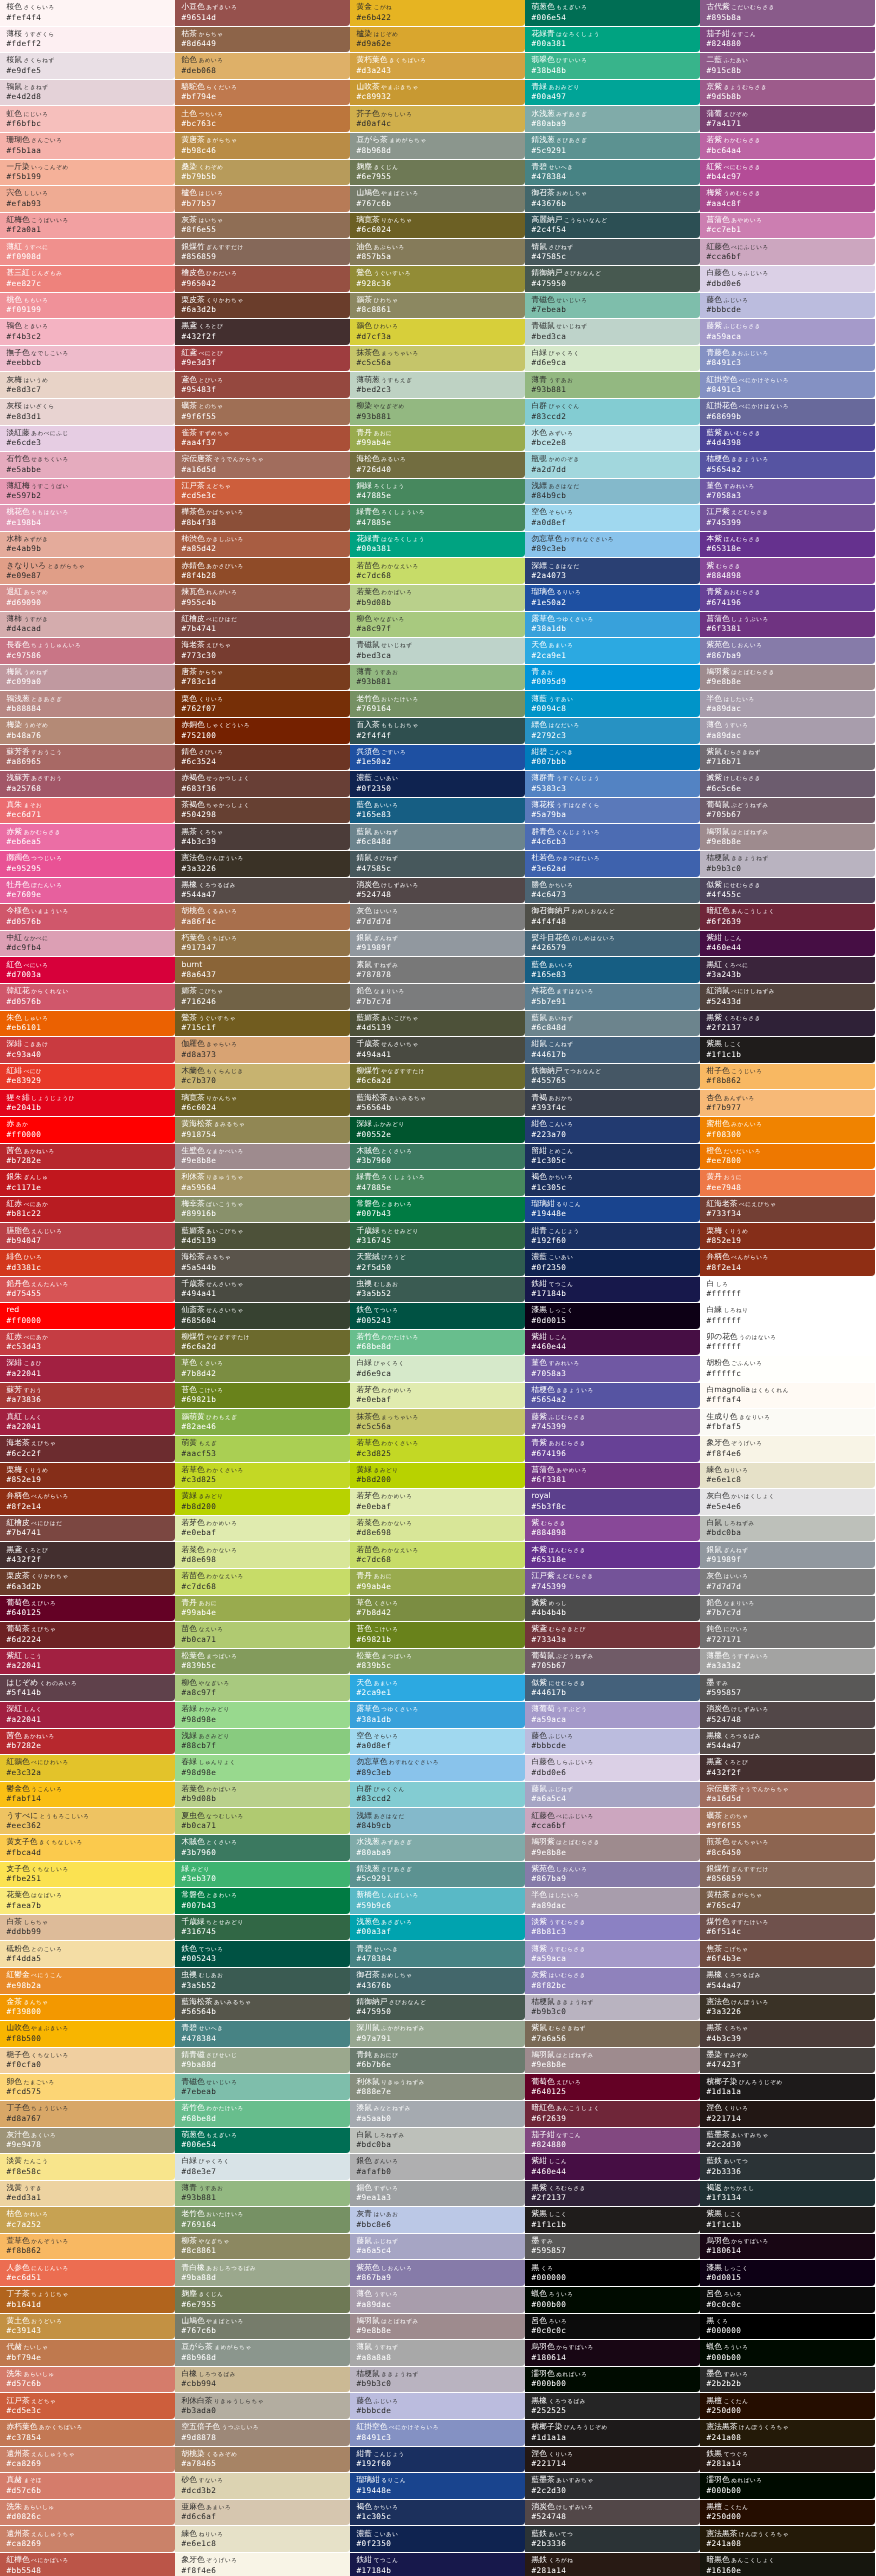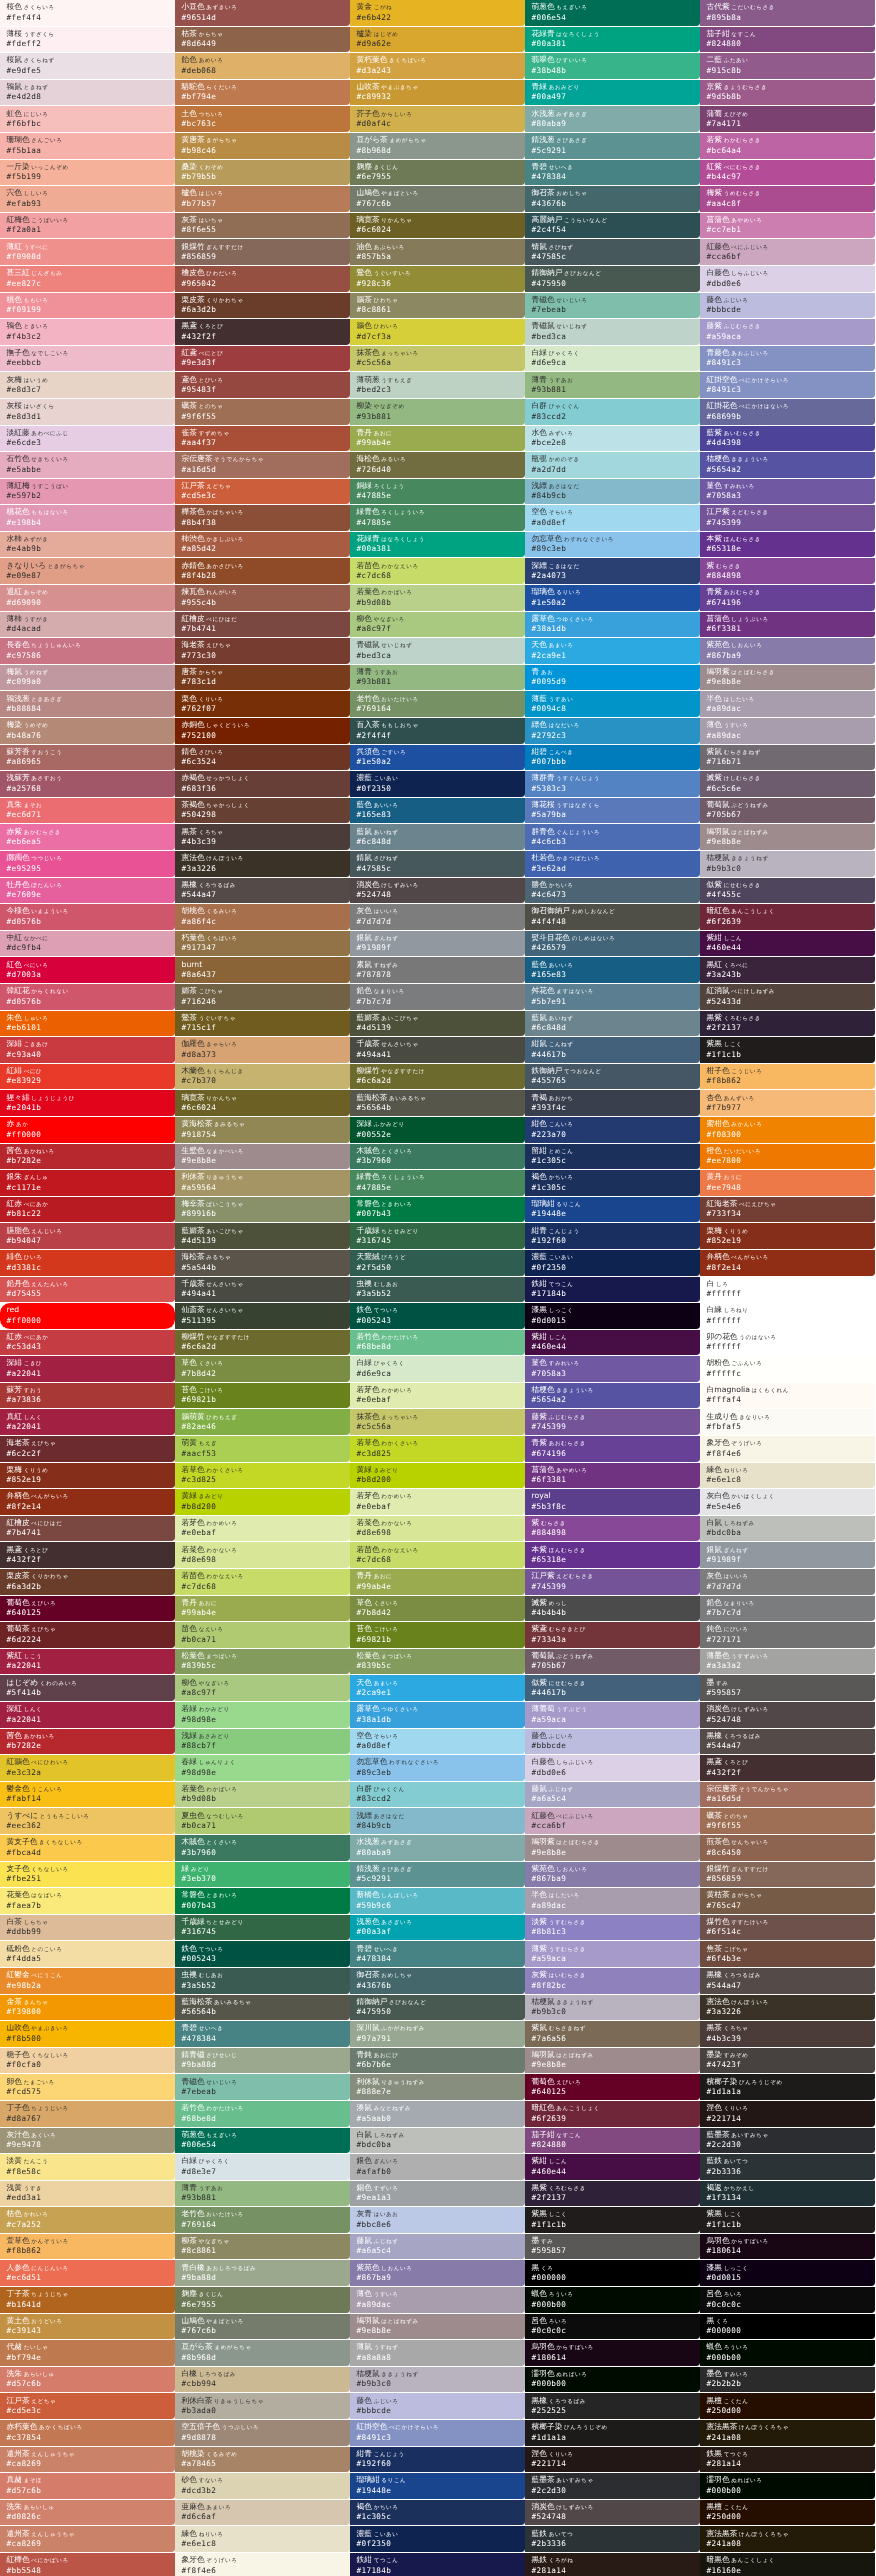--- a/index.html
+++ b/index.html
@@ -238,21 +238,21 @@
         <span class="hex">#b94047</span>
       </div>
       <div class="sw" style="background: rgb(211, 56, 28); color: rgb(255, 255, 255);">
         <span class="nm"><span class="kanji">緋色</span><span class="kana">ひいろ</span></span>
         <span class="hex">#d3381c</span>
       </div>
       <div class="sw" style="background: rgb(215, 84, 85); color: rgb(255, 255, 255);">
         <span class="nm"><span class="kanji">鉛丹色</span><span class="kana">えんたんいろ</span></span>
         <span class="hex">#d75455</span>
       </div>
-      <div class="sw" style="background: rgb(255, 0, 0); color: rgb(255, 255, 255); border-radius: 10px;">
+      <div class="sw" style="background: rgb(255, 0, 0); color: rgb(255, 255, 255);">
         <span class="nm"><span class="kanji">red</span><span class="kana"></span></span>
         <span class="hex">#ff0000</span>
       </div>
       <div class="sw" style="background: rgb(197, 61, 67); color: rgb(255, 255, 255);">
         <span class="nm"><span class="kanji">紅赤</span><span class="kana">べにあか</span></span>
         <span class="hex">#c53d43</span>
       </div>
       <div class="sw" style="background: rgb(162, 32, 65); color: rgb(255, 255, 255);">
         <span class="nm"><span class="kanji">深緋</span><span class="kana">こきひ</span></span>
         <span class="hex">#a22041</span>
@@ -630,21 +630,21 @@
       <div class="sw" style="background: rgb(90, 84, 75); color: rgb(255, 255, 255);">
         <span class="nm"><span class="kanji">海松茶</span><span class="kana">みるちゃ</span></span>
         <span class="hex">#5a544b</span>
       </div>
       <div class="sw" style="background: rgb(73, 74, 65); color: rgb(255, 255, 255);">
         <span class="nm"><span class="kanji">千歳茶</span><span class="kana">せんさいちゃ</span></span>
         <span class="hex">#494a41</span>
       </div>
       <div class="sw" style="background: rgb(55, 66, 49); color: rgb(255, 255, 255);">
         <span class="nm"><span class="kanji">仙斎茶</span><span class="kana">せんさいちゃ</span></span>
-        <span class="hex">#511395</span>
+        <span class="hex">#685604</span>
       </div>
       <div class="sw" style="background: rgb(108, 106, 45); color: rgb(255, 255, 255);">
         <span class="nm"><span class="kanji">柳煤竹</span><span class="kana">やなぎすすたけ</span></span>
         <span class="hex">#6c6a2d</span>
       </div>
       <div class="sw" style="background: rgb(123, 141, 66); color: rgb(255, 255, 255);">
         <span class="nm"><span class="kanji">草色</span><span class="kana">くさいろ</span></span>
         <span class="hex">#7b8d42</span>
       </div>
       <div class="sw" style="background: rgb(105, 130, 27); color: rgb(255, 255, 255);">

